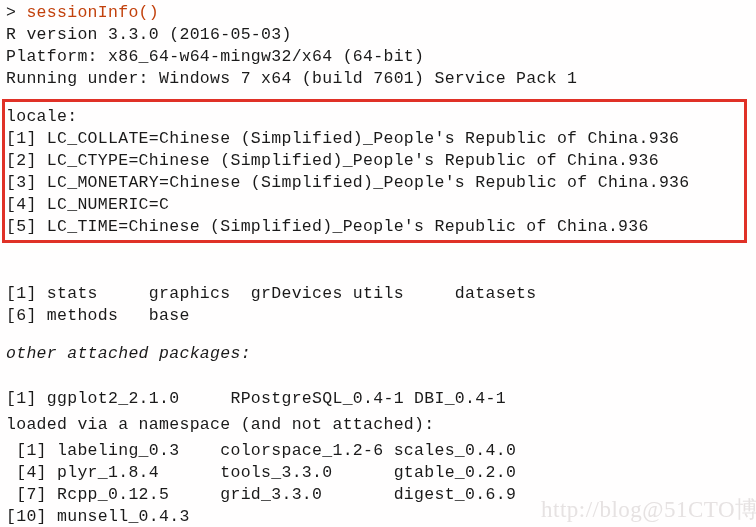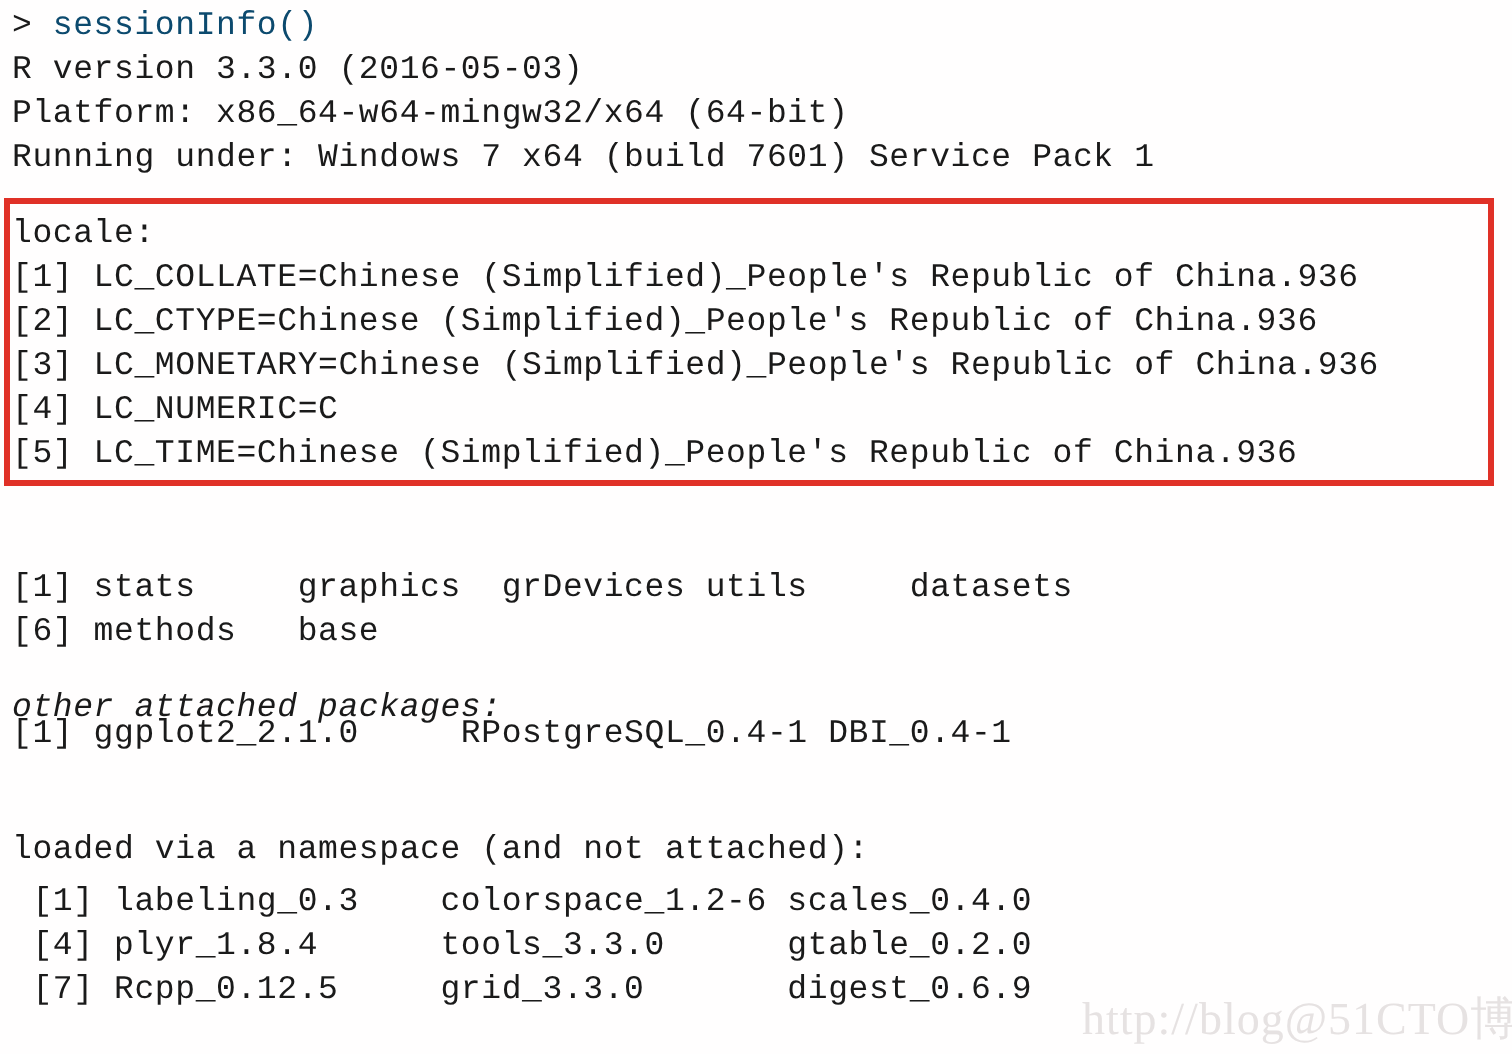--- a/index.html
+++ b/index.html
@@ -38,21 +38,21 @@
     color: #1a1a1a;
     height: 22px;
   }
 
   .line.blank { height: 22px; }
 
   .prompt-line .prompt {
     color: #1a1a1a;
   }
   .prompt-line .cmd {
-    color: #0c4a6e;
+    color: #c2410c;
   }
 
   
   #locale-highlight {
     position: absolute;
     left: 2px;
     top: 99px;
     width: 745px;
     height: 144px;
     border: 3px solid #e03127;
@@ -91,25 +91,26 @@
   <div class="line" style="top:172px;">[3] LC_MONETARY=Chinese (Simplified)_People's Republic of China.936</div>
   <div class="line" style="top:194px;">[4] LC_NUMERIC=C</div>
   <div class="line" style="top:216px;">[5] LC_TIME=Chinese (Simplified)_People's Republic of China.936</div>
   <div class="line blank" style="top:238px;"></div>
 
   <div class="line" style="top:283px;">[1] stats     graphics  grDevices utils     datasets</div>
   <div class="line" style="top:305px;text-align:center;">[6] methods   base</div>
   <div class="line blank" style="top:327px;"></div>
 
   <div class="line" style="top:343px;font-style:italic;">other attached packages:</div>
-  <div class="line" style="top:356px;">[1] ggplot2_2.1.0     RPostgreSQL_0.4-1 DBI_0.4-1</div>
+  <div class="line" style="top:388px;">[1] ggplot2_2.1.0     RPostgreSQL_0.4-1 DBI_0.4-1</div>
   <div class="line blank" style="top:391px;"></div>
 
   <div class="line" style="top:414px;">loaded via a namespace (and not attached):</div>
   <div class="line" style="top:440px;"> [1] labeling_0.3    colorspace_1.2-6 scales_0.4.0</div>
   <div class="line" style="top:462px;"> [4] plyr_1.8.4      tools_3.3.0      gtable_0.2.0</div>
   <div class="line" style="top:484px;"> [7] Rcpp_0.12.5     grid_3.3.0       digest_0.6.9</div>
+  <div class="line" style="top:506px;">[10] munsell_0.4.3</div>
 
   <div id="locale-highlight"></div>
 
   <div id="watermark">http://blog@51CTO博客</div>
 
 </div>
 
 </body></html>

